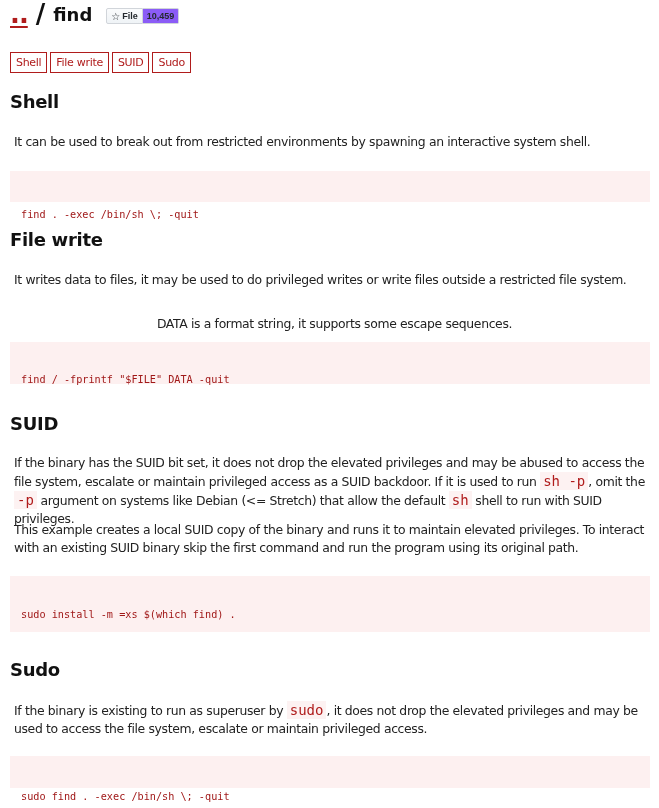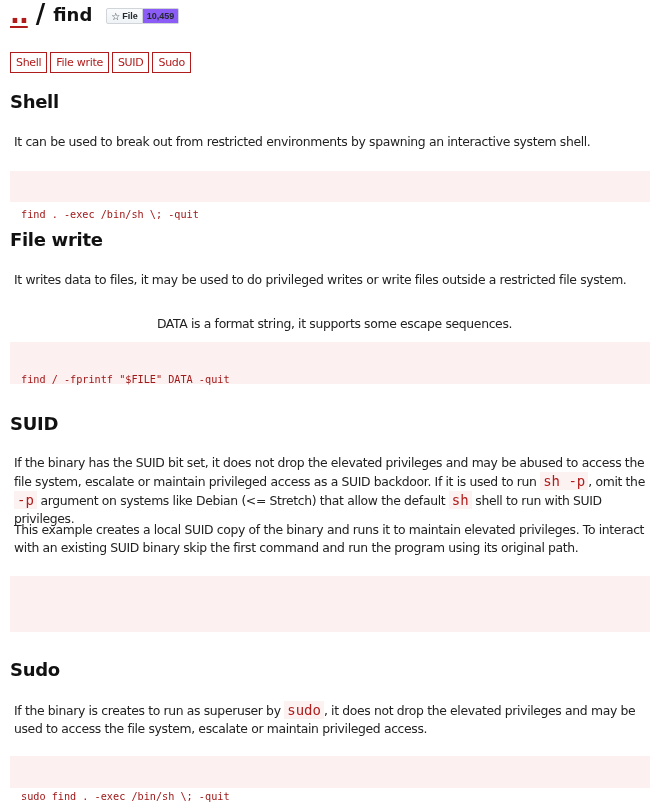--- a/index.html
+++ b/index.html
@@ -169,19 +169,20 @@
 <p class="text" style="top:267px;">It writes data to files, it may be used to do privileged writes or write files outside a restricted file system.</p>
 <p class="text" style="top:311px;text-align:center;">DATA is a format string, it supports some escape sequences.</p>
 <div class="codeblock" style="top:342px; height:42px; padding-top:10px;">
   <span class="line">find / -fprintf "$FILE" DATA -quit</span>
 </div>
 
 <h2 style="top:413px;">SUID</h2>
 <p class="text" style="top:450px;"><span>If the binary has the SUID bit set, it does not drop the elevated privileges and may be abused to access the file system, escalate or maintain privileged access as a SUID backdoor. If it is used to run </span><code class="inline">sh -p</code><span>, omit the </span><code class="inline">-p</code><span> argument on systems like Debian (&lt;= Stretch) that allow the default </span><code class="inline">sh</code><span> shell to run with SUID privileges.</span></p>
 <p class="text" style="top:517px;">This example creates a local SUID copy of the binary and runs it to maintain elevated privileges. To interact with an existing SUID binary skip the first command and run the program using its original path.</p>
 <div class="codeblock" style="top:576px; height:56px; padding-top:11px;">
+  <span class="line" style="margin-bottom:12px;">sudo install -m =xs $(which find) .</span>
 </div>
 
 <h2 style="top:659px;">Sudo</h2>
-<p class="text" style="top:697px;"><span>If the binary is creates to run as superuser by </span><code class="inline">sudo</code><span>, it does not drop the elevated privileges and may be used to access the file system, escalate or maintain privileged access.</span></p>
+<p class="text" style="top:697px;"><span>If the binary is existing to run as superuser by </span><code class="inline">sudo</code><span>, it does not drop the elevated privileges and may be used to access the file system, escalate or maintain privileged access.</span></p>
 <div class="codeblock" style="top:756px; height:32px; padding-top:13px;">
   <span class="line">sudo find . -exec /bin/sh \; -quit</span>
 </div>
 
 </body></html>

